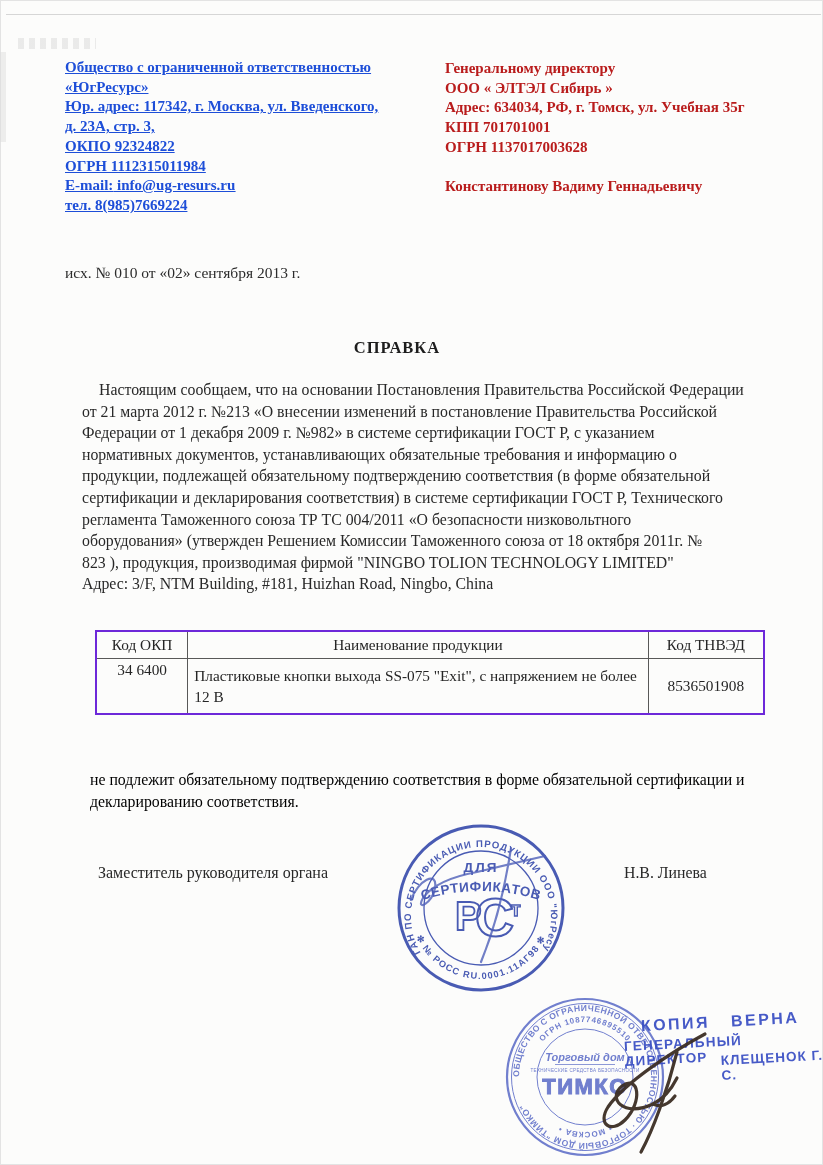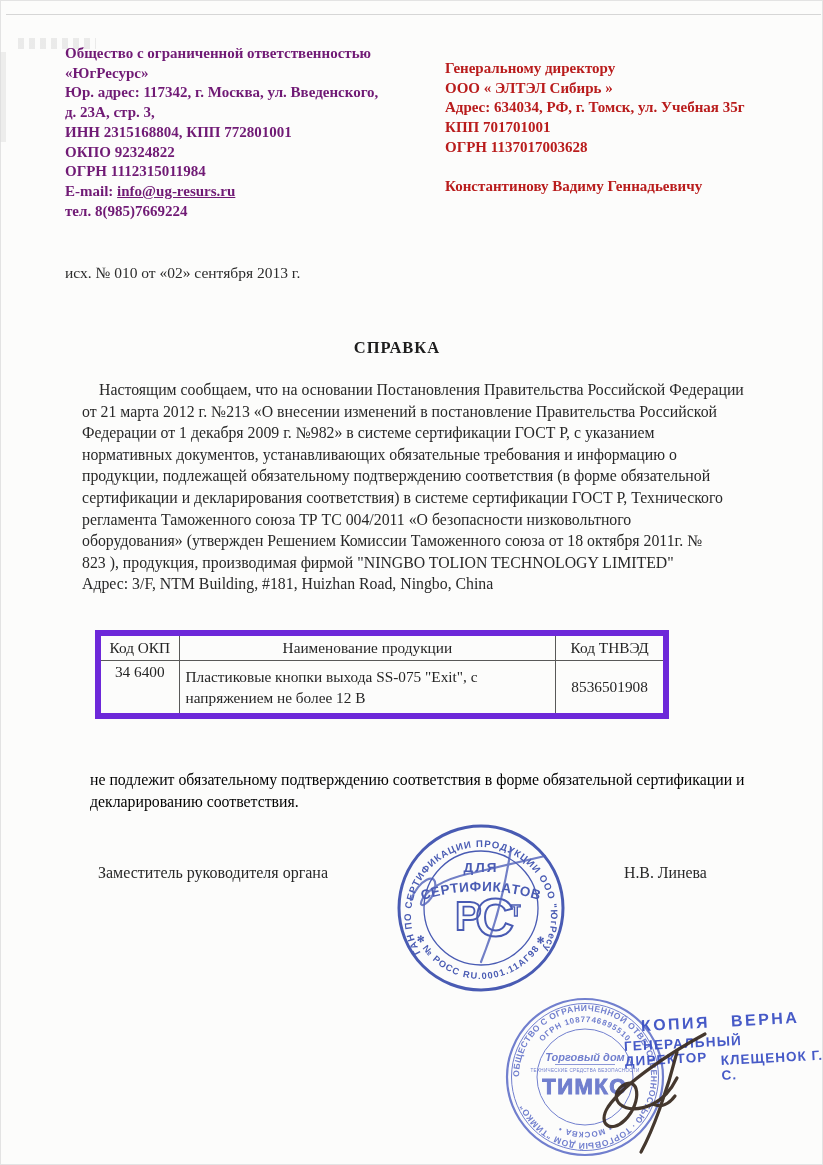--- a/index.html
+++ b/index.html
@@ -8,39 +8,39 @@
     position:relative; width:823px; height:1165px; margin:0 auto;
     background:#fcfcfb; overflow:hidden;
     font-family:"Liberation Serif", serif; color:#262626;
     box-shadow:inset 0 0 0 1px #e3e3e3;
   }
   .scan-topline { position:absolute; top:14px; left:6px; right:2px; height:1px; background:#d6d6d6; }
   .scan-artifact { position:absolute; top:38px; left:18px; width:78px; height:11px;
     background:repeating-linear-gradient(90deg,#c9c9c9 0 6px, transparent 6px 11px); opacity:.35; }
   .scan-artifact2 { position:absolute; top:52px; left:0; width:6px; height:90px; background:#dddddd; opacity:.5; }
 
-  .sender { position:absolute; left:65px; top:44px; width:390px;
-    font-weight:bold; font-size:15px; line-height:19.7px; color:#701a75; }
+  .sender { position:absolute; left:65px; top:58px; width:390px;
+    font-weight:bold; font-size:15px; line-height:19.7px; color:#1d4ed8;text-decoration:underline; }
   .recipient { position:absolute; left:445px; top:59px; width:360px;
     font-weight:bold; font-size:15px; line-height:19.7px; color:#b91c1c; }
   .attention { margin-top:19px; }
   .email { text-decoration:underline;text-align:right; }
 
   .ref-line { position:absolute; left:65px; top:264px; font-size:15.5px; color:#2c2c2c; }
 
   .doc-title { position:absolute; left:0; top:338px; width:794px; text-align:center;
     font-size:16.5px; font-weight:bold; letter-spacing:1px; color:#1d1d1d; }
 
   .body-text { position:absolute; left:82px; top:379px; width:705px;
     font-size:15.8px; line-height:21.6px; color:#282828; }
   .body-text .bl:first-child { padding-left:17px; }
 
-  table.product { position:absolute; left:95px; top:630px; width:574px;
+  table.product { position:absolute; left:95px; top:630px; width:670px;
     border-collapse:collapse; font-size:15.3px; color:#252525;
-    border:6px solid #6d28d9; }
+    border:2px solid #6d28d9; }
   table.product th, table.product td { border:1.5px solid #585858; }
   table.product th { font-weight:normal; height:27px; text-align:center; padding:1px 4px; }
   table.product td { height:56px; padding:2px 6px;border-radius:17px; }
   td.okp { text-align:center; vertical-align:top; padding-top:3px; }
   td.pname { text-align:left; vertical-align:middle; padding-left:10px; line-height:21px; }
   td.tnved { text-align:center; vertical-align:middle; }
   col.c1{width:92px;} col.c2{width:462px;} col.c3{width:116px;}
 
   .conclusion { position:absolute; left:90px; top:769px; width:700px;
     font-size:15.8px; line-height:21.6px; color:#000000; }
@@ -69,21 +69,20 @@
 <div class="page">
   <div class="scan-topline"></div>
   <div class="scan-artifact"></div>
   <div class="scan-artifact2"></div>
 
   <div class="sender">
     <div>Общество с ограниченной ответственностью</div>
     <div>«ЮгРесурс»</div>
     <div>Юр. адрес: 117342, г. Москва, ул. Введенского,</div>
     <div>д. 23А, стр. 3,</div>
-    <div>ИНН 2315168804, КПП 772801001</div>
     <div>ОКПО 92324822</div>
     <div>ОГРН 1112315011984</div>
     <div>
       <span>E-mail:</span>
       <span class="email">info@ug-resurs.ru</span>
     </div>
     <div>тел. 8(985)7669224</div>
   </div>
 
   <div class="recipient">

